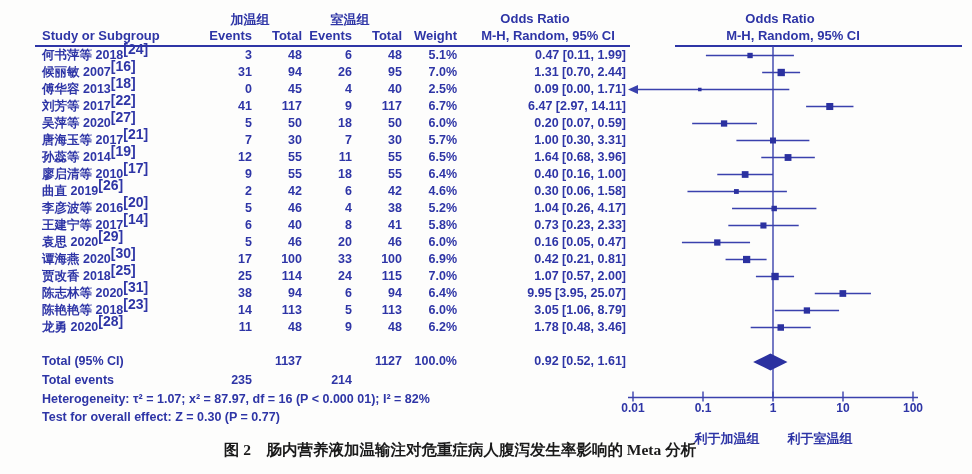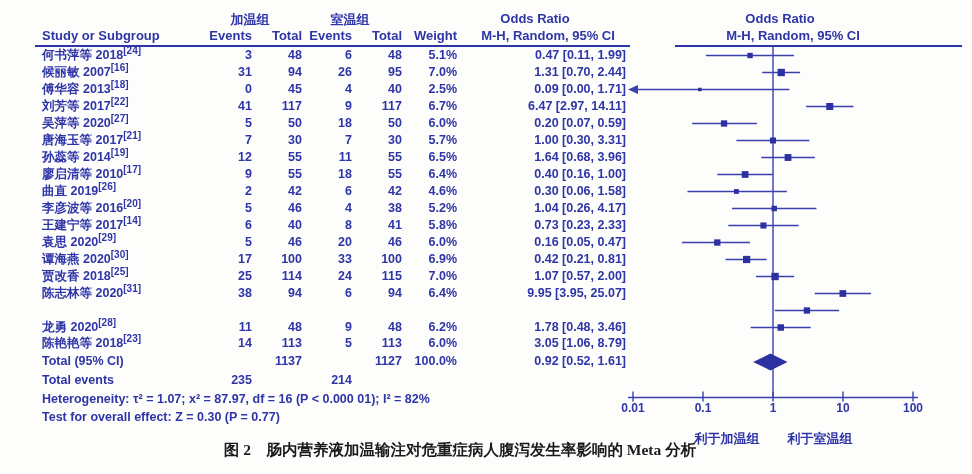--- a/index.html
+++ b/index.html
@@ -14,21 +14,21 @@
   .row{position:absolute;left:0;width:972px;height:17px;line-height:17px;
        font-size:12.5px;font-weight:bold;color:var(--ink);}
   .cell{position:absolute;white-space:nowrap;top:0;}
   .cell.name{left:42px;width:160px;}
   .cell.e1{left:192px;width:60px;text-align:right;}
   .cell.t1{left:242px;width:60px;text-align:right;}
   .cell.e2{left:292px;width:60px;text-align:right;}
   .cell.t2{left:342px;width:60px;text-align:right;}
   .cell.wt{left:397px;width:60px;text-align:right;}
   .cell.or{left:456px;width:170px;text-align:right;}
-  sup{font-size:10px;line-height:0;}
+  sup{font-size:14px;line-height:0;}
   .tline{position:absolute;height:17px;line-height:17px;font-size:12.5px;
          font-weight:bold;color:var(--ink);white-space:nowrap;}
   .favors{position:absolute;transform:translateX(-50%);color:var(--ink);
           font-size:13px;font-weight:bold;white-space:nowrap;margin-top:17px;}
   .caption{position:absolute;left:150px;width:620px;top:440px;text-align:center;
            font-family:"Liberation Serif","DejaVu Serif",serif;font-weight:bold;
            font-size:15.5px;color:var(--cap,#1a1a1a);white-space:nowrap;}
   svg.plot{position:absolute;left:0;top:0;pointer-events:none;}
 </style>
 </head>
@@ -181,21 +181,21 @@
   </div>
       <div class="row" style="top: 285px;">
     <span class="cell name"><span>陈志林等 2020</span><sup>[31]</sup></span>
     <span class="cell e1 num">38</span>
     <span class="cell t1 num">94</span>
     <span class="cell e2 num">6</span>
     <span class="cell t2 num">94</span>
     <span class="cell wt num">6.4%</span>
     <span class="cell or num">9.95 [3.95, 25.07]</span>
   </div>
-      <div class="row" style="top: 302px; margin-top: 33px;">
+      <div class="row" style="top: 302px;">
     <span class="cell name"><span>陈艳艳等 2018</span><sup>[23]</sup></span>
     <span class="cell e1 num">14</span>
     <span class="cell t1 num">113</span>
     <span class="cell e2 num">5</span>
     <span class="cell t2 num">113</span>
     <span class="cell wt num">6.0%</span>
     <span class="cell or num">3.05 [1.06, 8.79]</span>
   </div>
       <div class="row" style="top: 319px;">
     <span class="cell name"><span>龙勇 2020</span><sup>[28]</sup></span>

